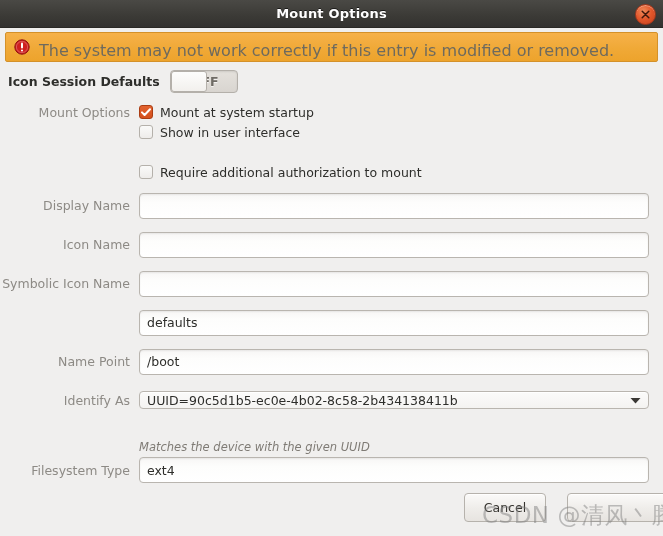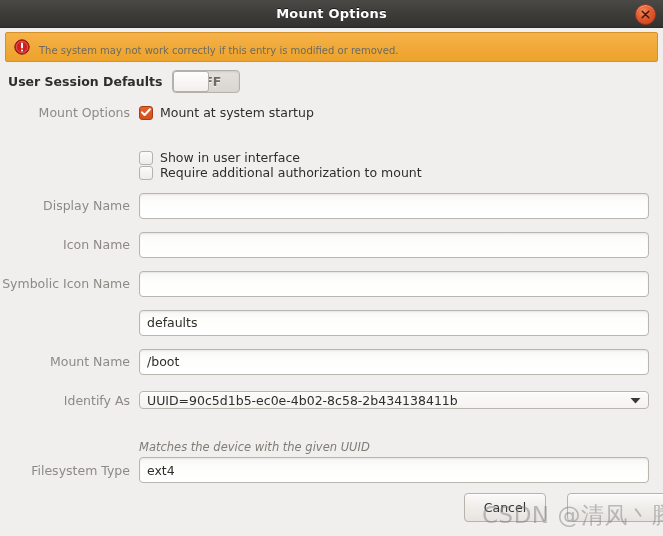--- a/index.html
+++ b/index.html
@@ -78,21 +78,21 @@
     box-sizing: border-box;
   }
   .warning-icon {
     flex: 0 0 16px;
     width: 16px;
     height: 16px;
     margin-right: 9px;
     display: block;
   }
   .warning-text {
-    font-size: 10px;
+    font-size: 16px;
     color: #6e6a5e;
     margin-top: 6px;
   }
 
   
   .form {
     flex: 1 1 auto;
     position: relative;
     padding: 0;
   }
@@ -213,21 +213,21 @@
     font-weight: bold;
     color: #6f6b65;
     text-shadow: 0 1px 0 rgba(255,255,255,0.7);
     z-index: 1;
     margin-left: 35px;
   }
 
   
   .check-row {
     display: flex;
-    align-items: flex-end;
+    align-items: center;
   }
   .checkbox {
     flex: 0 0 14px;
     width: 14px;
     height: 14px;
     box-sizing: border-box;
     border-radius: 3px;
     border: 1px solid #b5b1ab;
     background: linear-gradient(to bottom, #fafaf9 0%, #eeecea 100%);
     margin-right: 7px;
@@ -312,21 +312,21 @@
       <circle cx="8" cy="8" r="5.6" fill="none" stroke="rgba(255,255,255,0.25)" stroke-width="1"></circle>
       <rect x="7" y="3.4" width="2" height="6" rx="1" fill="#ffffff"></rect>
       <rect x="7" y="10.6" width="2" height="2" rx="1" fill="#ffffff"></rect>
     </svg>
     <span class="warning-text">The system may not work correctly if this entry is modified or removed.</span>
   </div>
 
   <div class="form">
 
     <div class="row" style="top:8px; height:23px;">
-      <div class="label-col strong">User Session Defaults</div>
+      <div class="label-col strong">Icon Session Defaults</div>
       <div class="field-col" style="flex:0 0 auto; margin-left:10px;">
         <div class="toggle">
           <div class="toggle-knob"></div>
           <div class="toggle-label">OFF</div>
         </div>
       </div>
     </div>
 
     <div class="row" style="top:41px; height:18px;">
       <div class="label-col">Mount Options</div>
@@ -335,21 +335,21 @@
           <span class="checkbox checked">
             <svg width="10" height="9" viewBox="0 0 10 9">
               <path d="M1 4.4 L3.6 7 L9 1.3" stroke="#ffffff" stroke-width="2" fill="none" stroke-linecap="round" stroke-linejoin="round"></path>
             </svg>
           </span>
           <span class="check-label">Mount at system startup</span>
         </div>
       </div>
     </div>
 
-    <div class="row" style="top:86px; height:18px;">
+    <div class="row" style="top:61px; height:18px;">
       <div class="label-col"></div>
       <div class="field-col">
         <div class="check-row">
           <span class="checkbox"></span>
           <span class="check-label">Show in user interface</span>
         </div>
       </div>
     </div>
 
     <div class="row" style="top:101px; height:18px;">
@@ -384,21 +384,21 @@
     </div>
 
     <div class="row" style="top:248px; height:25px;">
       <div class="label-col"></div>
       <div class="field-col" style="padding-right:14px;">
         <input class="text-input" type="text" value="defaults" style="">
       </div>
     </div>
 
     <div class="row" style="top:287px; height:25px;">
-      <div class="label-col">Mount Name</div>
+      <div class="label-col">Name Point</div>
       <div class="field-col" style="padding-right:14px;">
         <input class="text-input" type="text" value="/boot" style="">
       </div>
     </div>
 
     <div class="row" style="top:325px; height:26px;">
       <div class="label-col">Identify As</div>
       <div class="field-col" style="padding-right:14px;">
         <div class="combo">
           <span class="combo-value">UUID=90c5d1b5-ec0e-4b02-8c58-2b434138411b</span>

